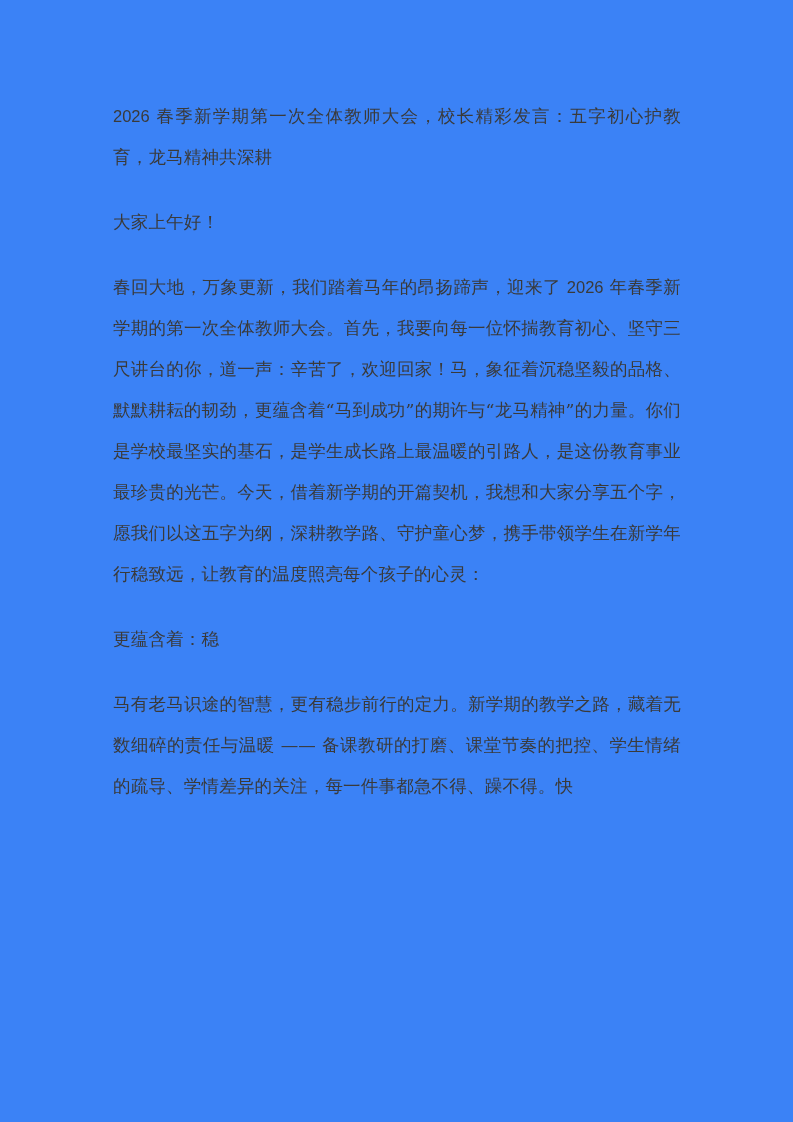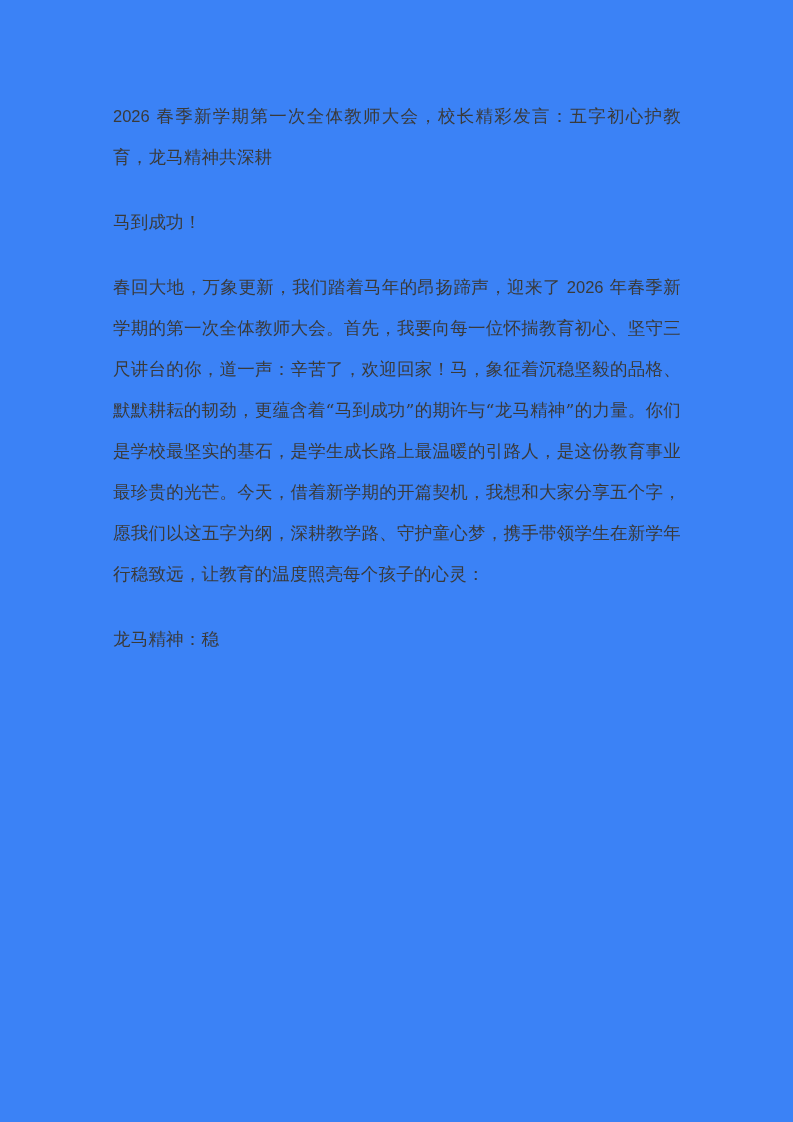--- a/index.html
+++ b/index.html
@@ -55,21 +55,22 @@
 </style>
 </head>
 <body>
 
 <div class="page">
   <div class="doc-body">
 
     <p class="para"><span class="num">2026</span> 春季新学期第一次全体教师大会，校长精彩发言：五字初心护教育，龙马精神共深耕</p>
 
 
-    <p class="para">马到成功！</p>
+    <p class="para">大家上午好！</p>
 
     <p class="para">春回大地，万象更新，我们踏着马年的昂扬蹄声，迎来了 <span class="num">2026</span> 年春季新学期的第一次全体教师大会。首先，我要向每一位怀揣教育初心、坚守三尺讲台的你，道一声：辛苦了，欢迎回家！马，象征着沉稳坚毅的品格、默默耕耘的韧劲，更蕴含着“马到成功”的期许与“龙马精神”的力量。你们是学校最坚实的基石，是学生成长路上最温暖的引路人，是这份教育事业最珍贵的光芒。今天，借着新学期的开篇契机，我想和大家分享五个字，愿我们以这五字为纲，深耕教学路、守护童心梦，携手带领学生在新学年行稳致远，让教育的温度照亮每个孩子的心灵：</p>
 
-    <p class="para">龙马精神：稳</p>
+    <p class="para">更蕴含着：稳</p>
 
+    <p class="para">马有老马识途的智慧，更有稳步前行的定力。新学期的教学之路，藏着无数细碎的责任与温暖 —— 备课教研的打磨、课堂节奏的把控、学生情绪的疏导、学情差异的关注，每一件事都急不得、躁不得。快</p>
 
   </div>
 </div>
 
 </body></html>

